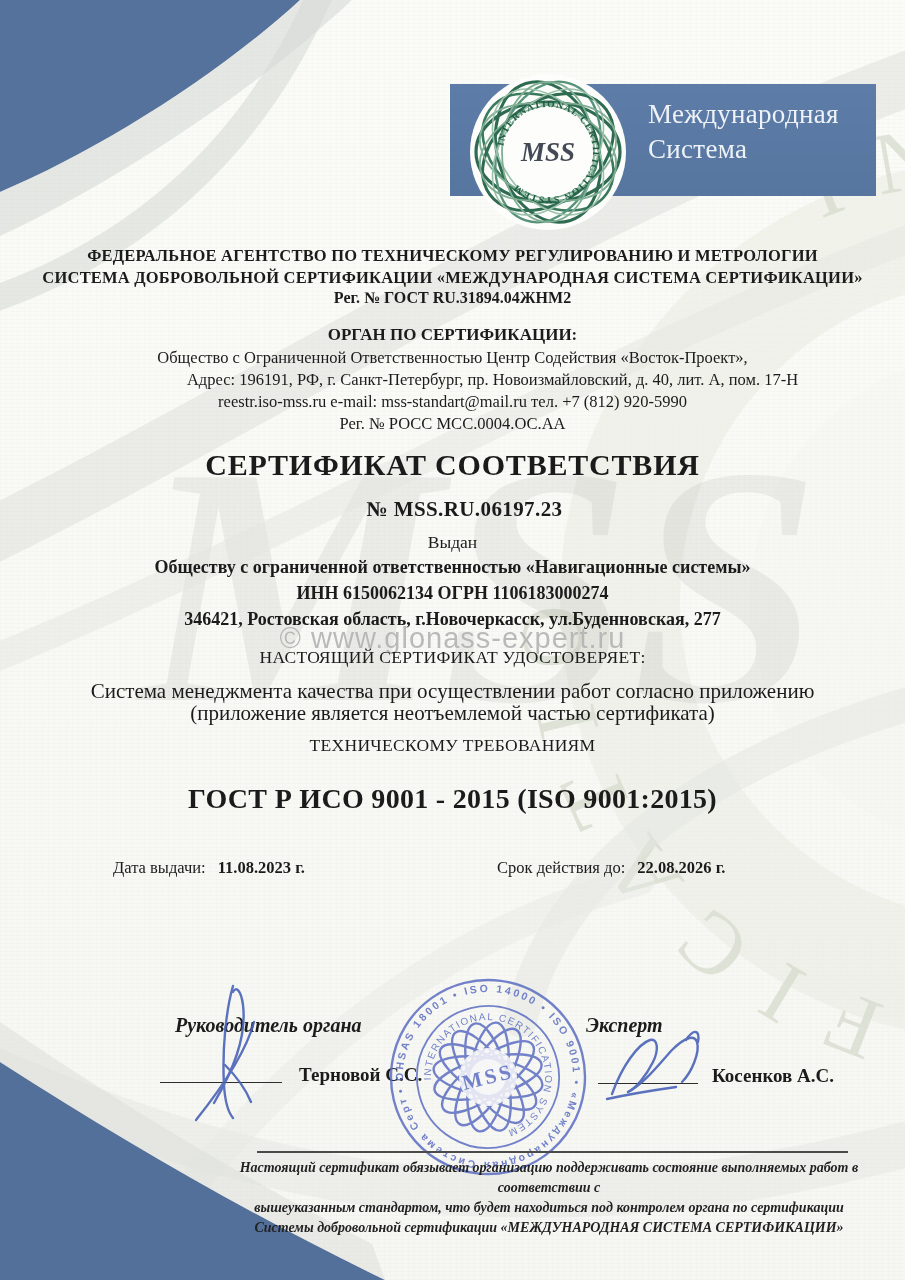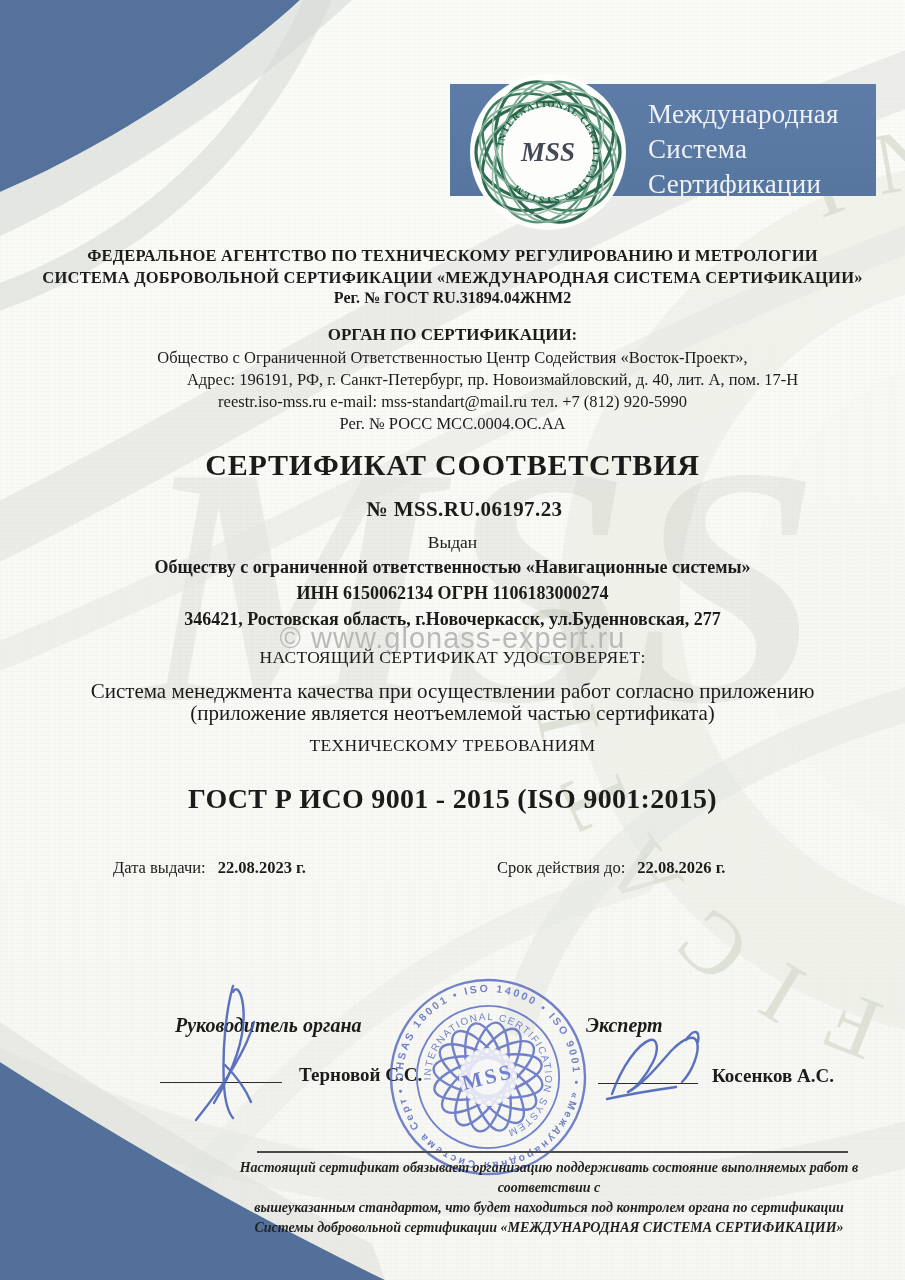--- a/index.html
+++ b/index.html
@@ -84,21 +84,20 @@
     <path d="M300,0 L352,0 C 250,95 110,185 0,236 L0,192 C 95,152 215,78 300,0 Z" fill="#d4d7d3" opacity="0.55"></path>
 
     <path d="M0,1062 C 125,1142 245,1212 385,1280 L0,1280 Z" fill="#52709a"></path>
     <path d="M0,1022 C 120,1104 240,1176 372,1244 L385,1280 C 245,1212 125,1142 0,1062 Z" fill="#dcdeda" opacity="0.5"></path>
   </svg>
 
   <div class="banner"></div>
   <div class="banner-text">
     <div>Международная</div>
     <div>Система</div>
-    <div>Сертификации</div>
   </div>
 
   <svg class="abs" width="164" height="164" viewBox="0 0 164 164" style="left:466px;top:70px;">
     <circle cx="82" cy="82" r="78" fill="#fdfdfb"></circle>
     <g fill="none">
       <ellipse cx="82" cy="82" rx="72" ry="50" stroke="#2f6b51" stroke-width="3.2" transform="rotate(0 82 82)"></ellipse>
       <ellipse cx="82" cy="82" rx="72" ry="50" stroke="#3c7a5e" stroke-width="2.6" transform="rotate(36 82 82)"></ellipse>
       <ellipse cx="82" cy="82" rx="72" ry="50" stroke="#2f6b51" stroke-width="3" transform="rotate(72 82 82)"></ellipse>
       <ellipse cx="82" cy="82" rx="72" ry="50" stroke="#57937a" stroke-width="2.4" transform="rotate(108 82 82)"></ellipse>
       <ellipse cx="82" cy="82" rx="72" ry="50" stroke="#2f6b51" stroke-width="3" transform="rotate(144 82 82)"></ellipse>
@@ -132,21 +131,21 @@
   <div class="centerline company" style="top:583px;">ИНН 6150062134  ОГРН 1106183000274</div>
   <div class="centerline company" style="top:609px;">346421, Ростовская область, г.Новочеркасск, ул.Буденновская, 277</div>
   <div class="centerline watermark" style="top:622px;">© www.glonass-expert.ru</div>
   <div class="centerline heading-caps" style="top:647px;">НАСТОЯЩИЙ СЕРТИФИКАТ УДОСТОВЕРЯЕТ:</div>
   <div class="centerline scope" style="top:679px;">Система менеджмента качества при осуществлении работ согласно приложению</div>
   <div class="centerline scope" style="top:701px;">(приложение является неотъемлемой частью сертификата)</div>
   <div class="centerline heading-caps" style="top:735px;">ТЕХНИЧЕСКОМУ ТРЕБОВАНИЯМ</div>
   <div class="centerline standard" style="top:783px;">ГОСТ Р ИСО 9001 - 2015 (ISO 9001:2015)</div>
 
   <div class="abs dates" style="left:113px;top:858px;">
-    <span>Дата выдачи:</span><span class="val">22.08.2023 г.</span>
+    <span>Дата выдачи:</span><span class="val">11.08.2023 г.</span>
   </div>
   <div class="abs dates" style="left:497px;top:858px;">
     <span>Срок действия до:</span><span class="val">22.08.2026 г.</span>
   </div>
 
   <div class="abs sig-role" style="left:175px;top:1014px;">Руководитель органа</div>
   <div class="abs sig-role" style="left:586px;top:1014px;">Эксперт</div>
   <div class="sig-line" style="left:160px;top:1082px;width:122px;"></div>
   <div class="sig-line" style="left:598px;top:1083px;width:100px;"></div>
   <div class="abs sig-name" style="left:290px;top:1064px;">Терновой С.С.</div>

